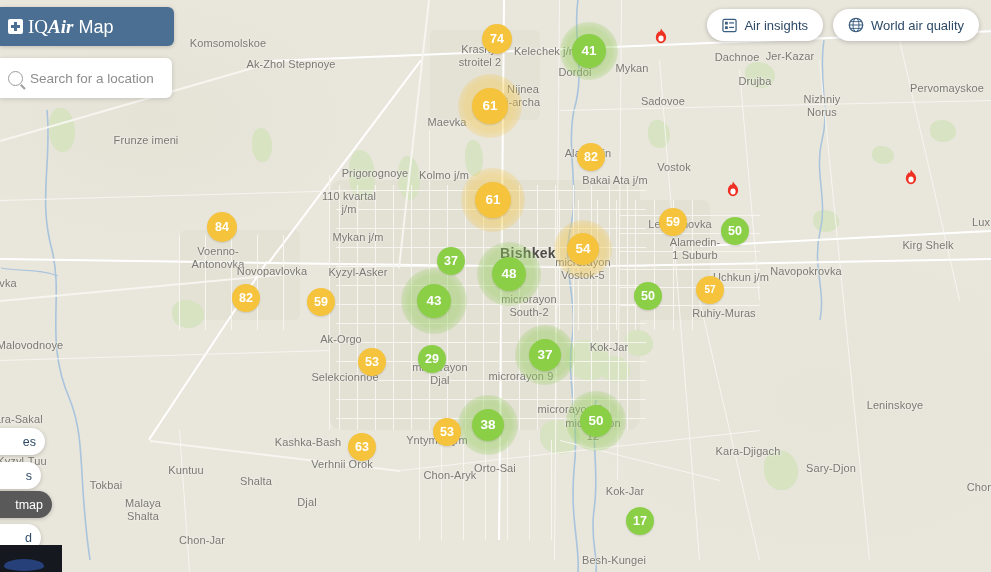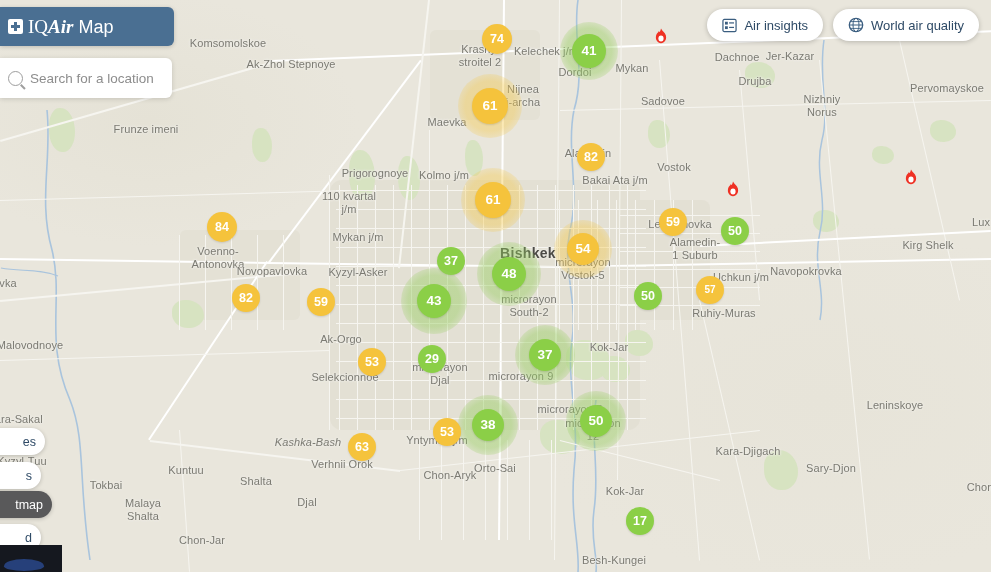--- a/index.html
+++ b/index.html
@@ -217,21 +217,21 @@
       <div class="lbl " style="left: 737px; top: 57px;">Dachnoe</div>
       <div class="lbl " style="left: 790px; top: 56px;">Jer-Kazar</div>
       <div class="lbl " style="left: 755px; top: 81px;">Drujba</div>
       <div class="lbl " style="left: 822px; top: 105px;">Nizhniy
 Norus</div>
       <div class="lbl " style="left: 947px; top: 88px;">Pervomayskoe</div>
       <div class="lbl " style="left: 663px; top: 101px;">Sadovoe</div>
       <div class="lbl " style="left: 523px; top: 95px;">Nijnea
 j-archa</div>
       <div class="lbl " style="left: 447px; top: 122px;">Maevka</div>
-      <div class="lbl " style="left: 146px; top: 129px;">Frunze imeni</div>
+      <div class="lbl " style="left: 146px; top: 140px;">Frunze imeni</div>
       <div class="lbl " style="left: 588px; top: 153px;">Alamedin</div>
       <div class="lbl " style="left: 615px; top: 180px;">Bakai Ata j/m</div>
       <div class="lbl " style="left: 674px; top: 167px;">Vostok</div>
       <div class="lbl " style="left: 375px; top: 173px;">Prigorognoye</div>
       <div class="lbl " style="left: 444px; top: 175px;">Kolmo j/m</div>
       <div class="lbl " style="left: 349px; top: 202px;">110 kvartal
 j/m</div>
       <div class="lbl " style="left: 358px; top: 237px;">Mykan j/m</div>
       <div class="lbl " style="left: 680px; top: 224px;">Lebedinovka</div>
       <div class="lbl " style="left: 695px; top: 248px;">Alamedin-
@@ -257,21 +257,21 @@
       <div class="lbl " style="left: 345px; top: 377px;">Selekcionnoe</div>
       <div class="lbl " style="left: 440px; top: 373px;">microrayon
 Djal</div>
       <div class="lbl " style="left: 521px; top: 376px;">microrayon 9</div>
       <div class="lbl " style="left: 593px; top: 429px;">microrayon
 12</div>
       <div class="lbl " style="left: 570px; top: 409px;">microrayon 5</div>
       <div class="lbl " style="left: 895px; top: 405px;">Leninskoye</div>
       <div class="lbl " style="left: 15px; top: 419px;">Kara-Sakal</div>
       <div class="lbl " style="left: 22px; top: 461px;">Kyzyl-Tuu</div>
-      <div class="lbl " style="left: 308px; top: 442px; font-style: italic;">Kashka-Bash</div>
+      <div class="lbl " style="left: 308px; top: 442px;">Kashka-Bash</div>
       <div class="lbl " style="left: 342px; top: 464px;">Verhnii Orok</div>
       <div class="lbl " style="left: 437px; top: 440px;">Yntymak j/m</div>
       <div class="lbl " style="left: 450px; top: 475px;">Chon-Aryk</div>
       <div class="lbl " style="left: 495px; top: 468px;">Orto-Sai</div>
       <div class="lbl " style="left: 748px; top: 451px;">Kara-Djigach</div>
       <div class="lbl " style="left: 831px; top: 468px;">Sary-Djon</div>
       <div class="lbl " style="left: 980px; top: 487px;">Chon</div>
       <div class="lbl " style="left: 625px; top: 491px;">Kok-Jar</div>
       <div class="lbl " style="left: 106px; top: 485px;">Tokbai</div>
       <div class="lbl " style="left: 186px; top: 470px;">Kuntuu</div>

